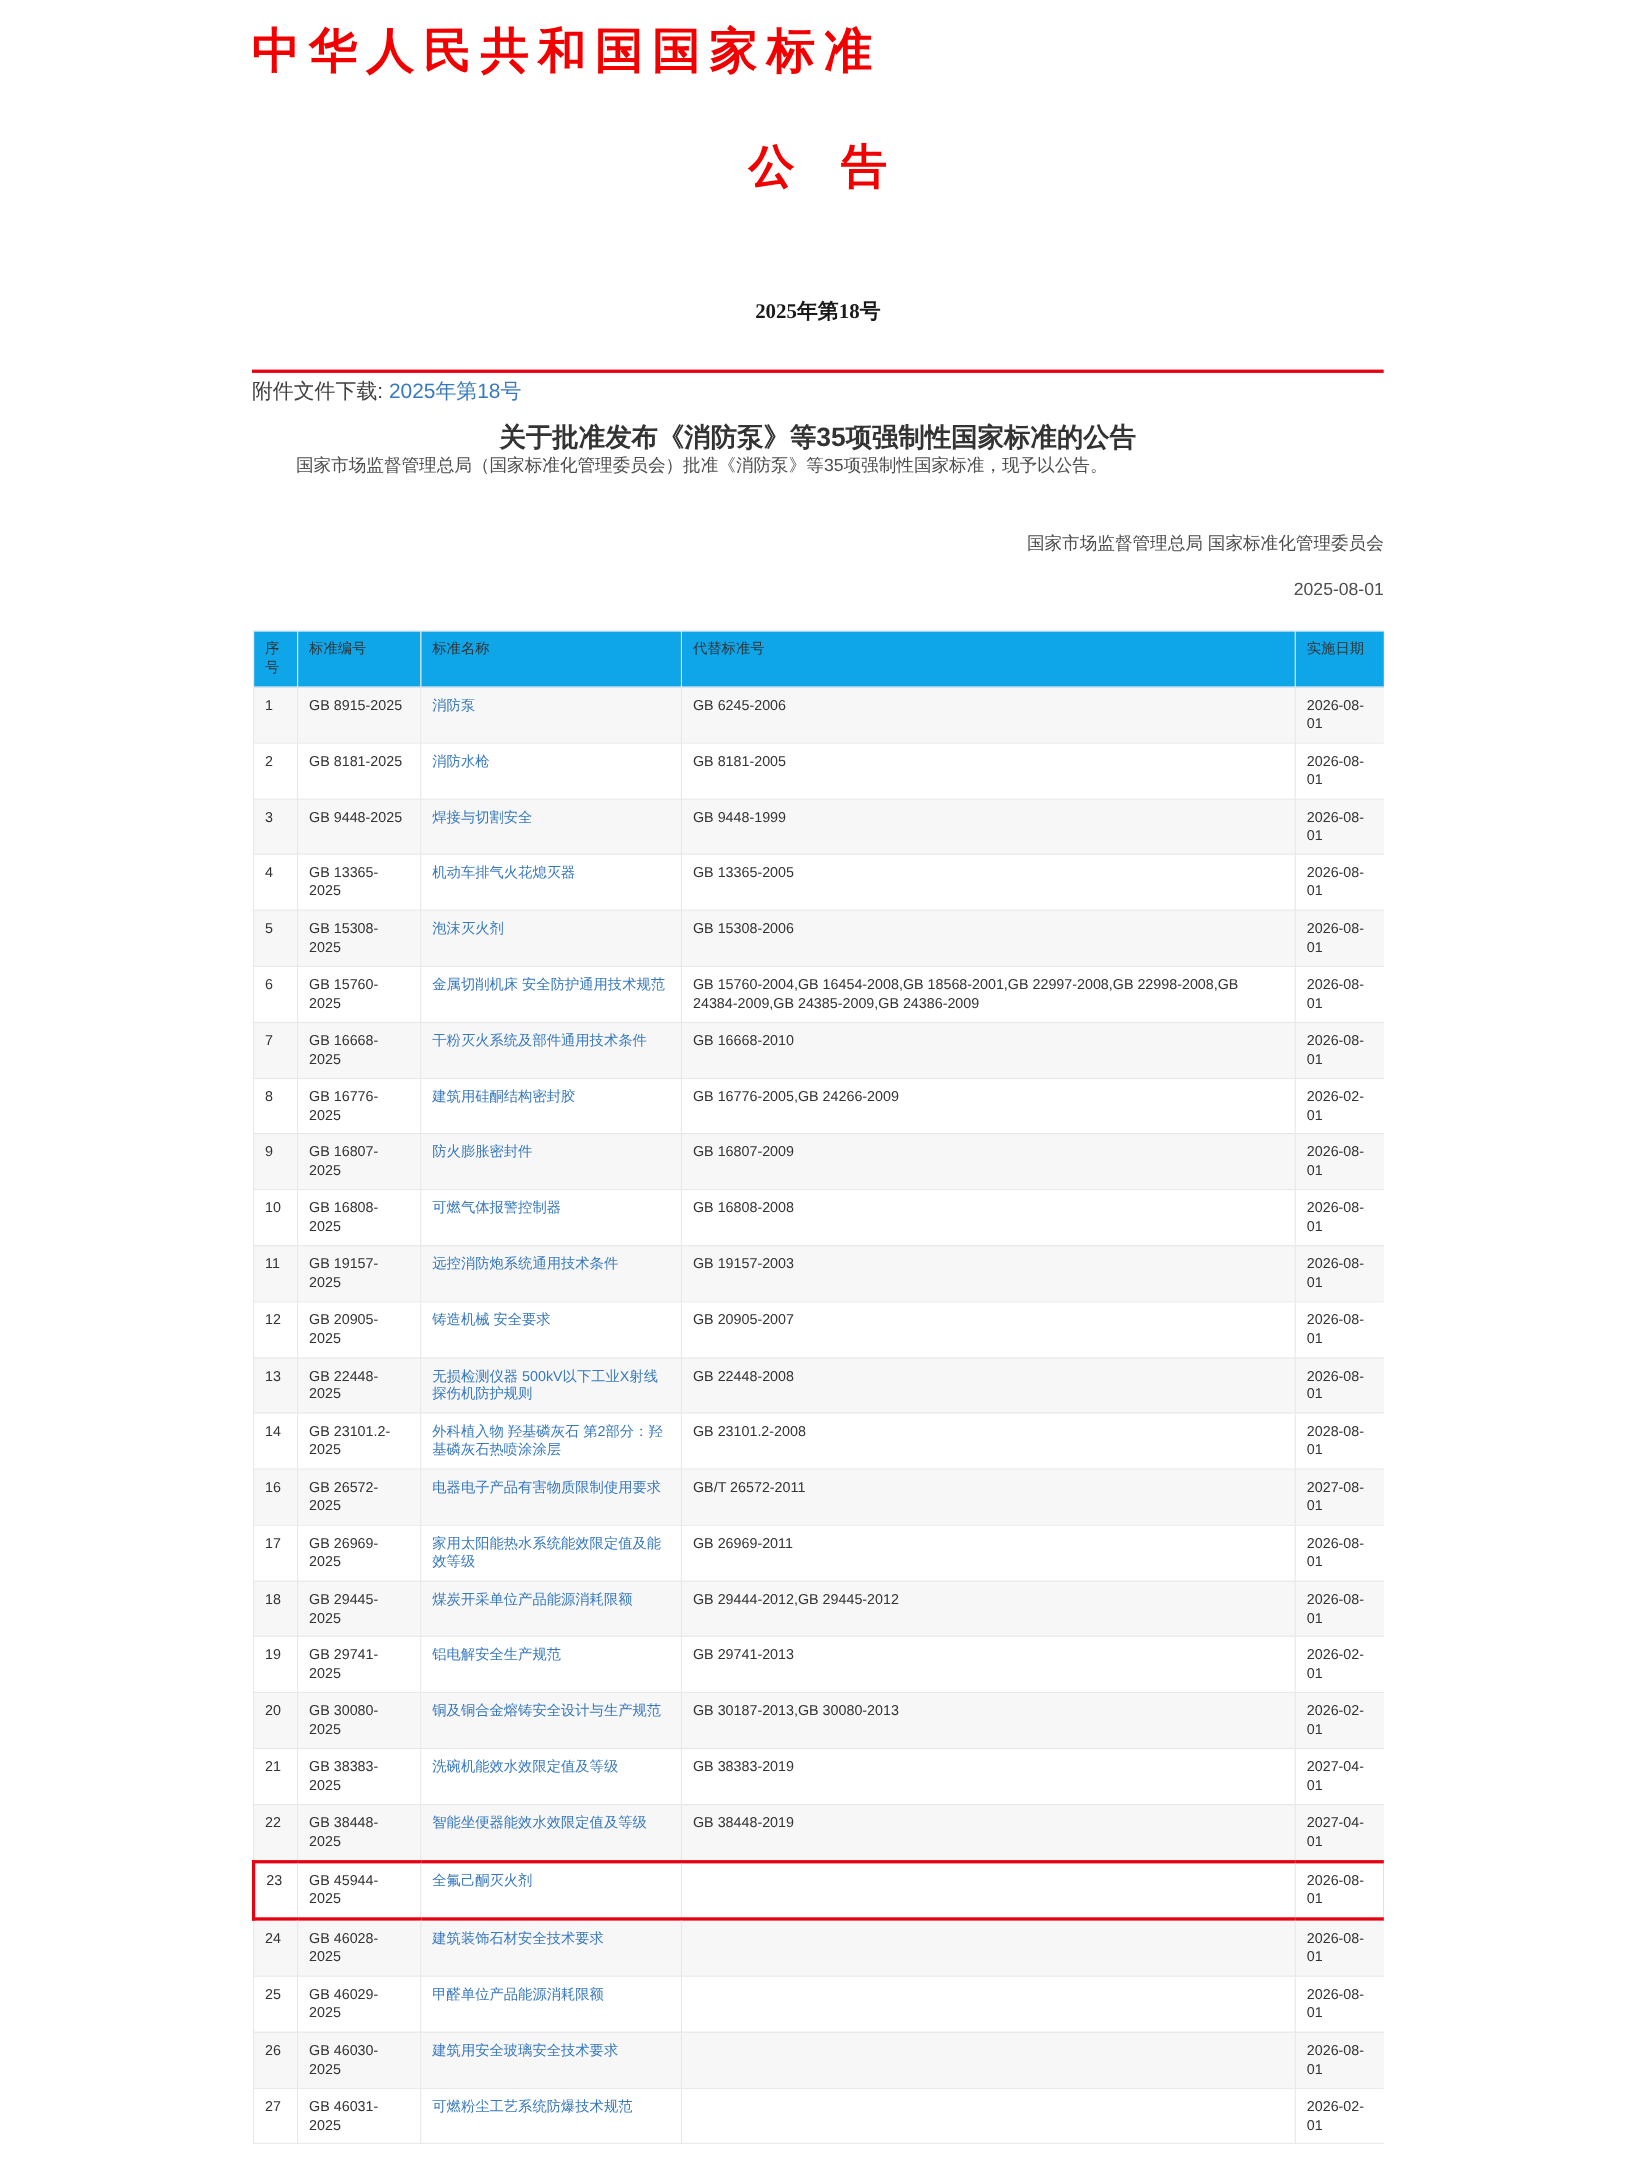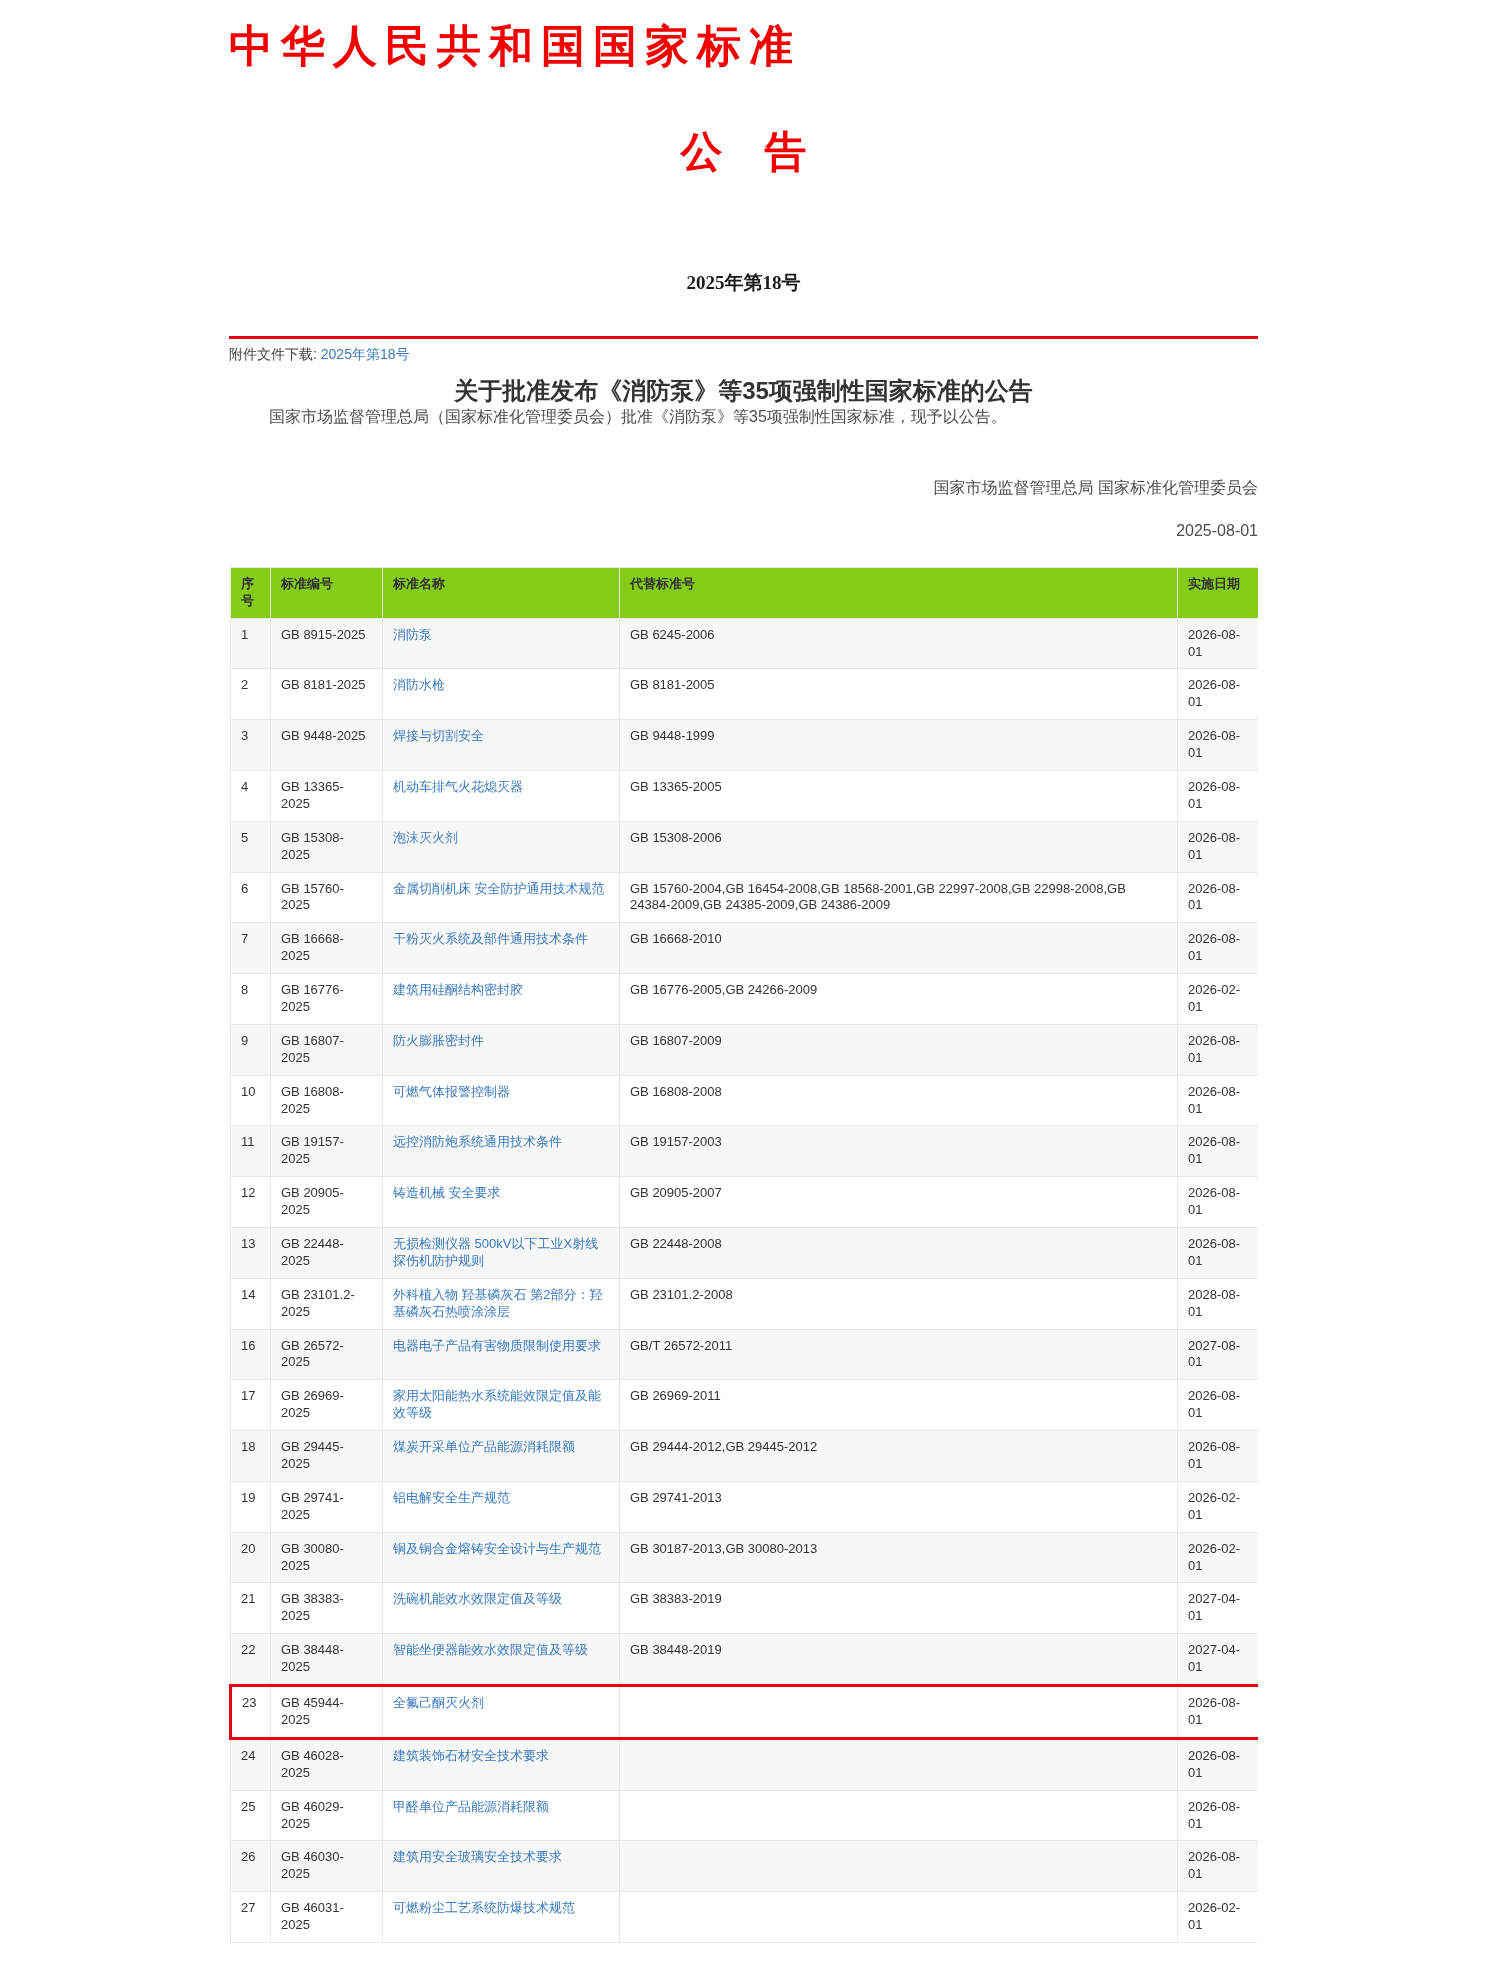--- a/index.html
+++ b/index.html
@@ -31,21 +31,21 @@
     font-family:"Liberation Serif","DejaVu Serif",serif;
     font-weight:bold;font-size:42px;line-height:1.05;
     color:var(--title-red);
   }
   .issue-no{
     margin-top:96px;text-align:center;
     font-family:"Liberation Serif","DejaVu Serif",serif;
     font-weight:bold;font-size:19px;color:#1a1a1a;
   }
   .red-line{margin-top:40px;height:3px;background:var(--red);border:0;}
-  .attach{margin-top:6px;font-size:14px;color:#404040;line-height:1.3;}
+  .attach{margin-top:6px;font-size:19px;color:#404040;line-height:1.3;}
   .attach a{color:var(--link);text-decoration:none;}
   .ann-title{
     margin-top:14px;text-align:center;
     font-size:24px;font-weight:bold;color:#333;line-height:1.2;
   }
   .ann-body{
     font-size:16px;color:var(--soft-ink);
     line-height:1.35;text-indent:2.5em;
   }
   .issuer{margin-top:50px;text-align:right;font-size:16px;color:var(--soft-ink);}
@@ -55,21 +55,21 @@
     margin-top:27px;width:100%;
     border-collapse:collapse;table-layout:fixed;
     font-size:13px;color:var(--ink);
   }
   table.std th,table.std td{
     border:1px solid var(--line);
     padding:8px 10px;line-height:1.3;
     text-align:left;vertical-align:top;
     overflow-wrap:break-word;
   }
-  table.std th{font-weight:bold;background:#84cc16;margin-left:36px;}
+  table.std th{font-weight:normal;background:#0ea5e9;margin-left:36px;}
   table.std tbody tr:nth-child(odd){background:var(--stripe);}
   table.std tbody tr:nth-child(even){background:#fff;}
   table.std a{color:var(--link);text-decoration:none;}
   
   table.std tr.hl td{border-top:3px solid var(--red);border-bottom:3px solid var(--red);}
   table.std tr.hl td:first-child{border-left:3px solid var(--red);}
   table.std tr.hl td:last-child{border-right:3px solid var(--red);}
 
   .col-no{width:40px;}
   .col-code{width:112px;}

